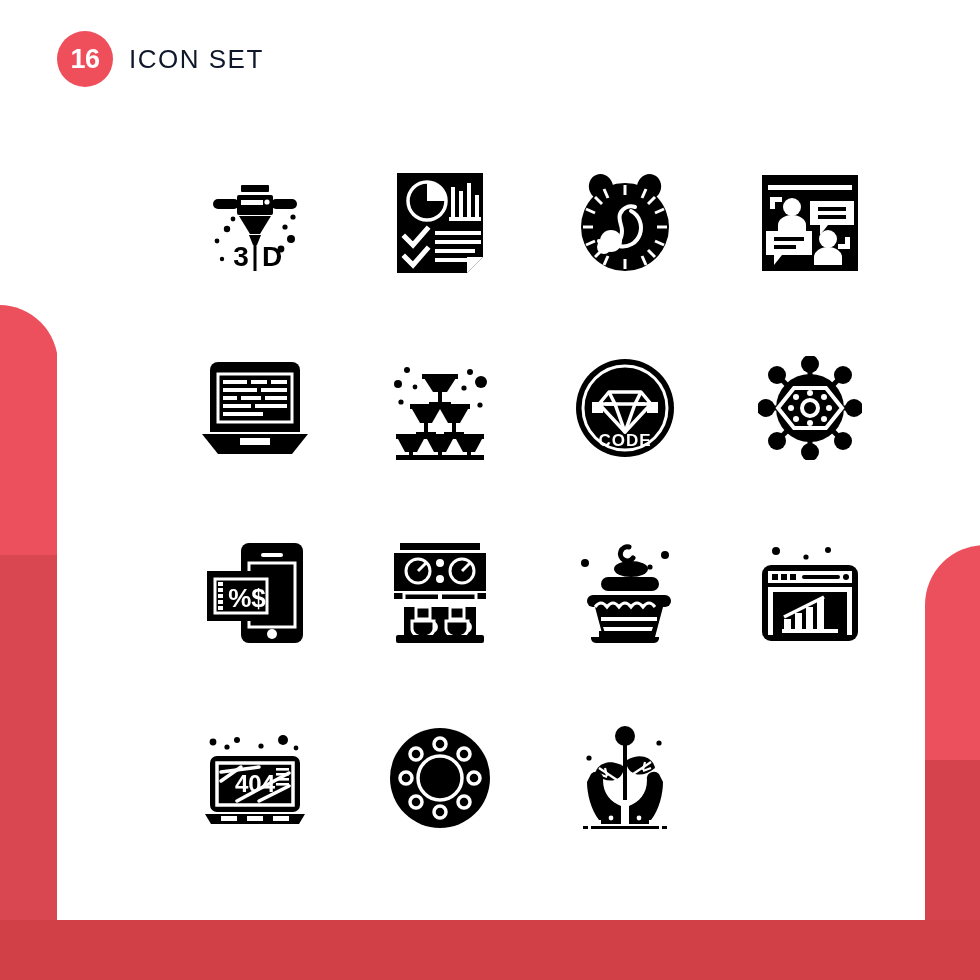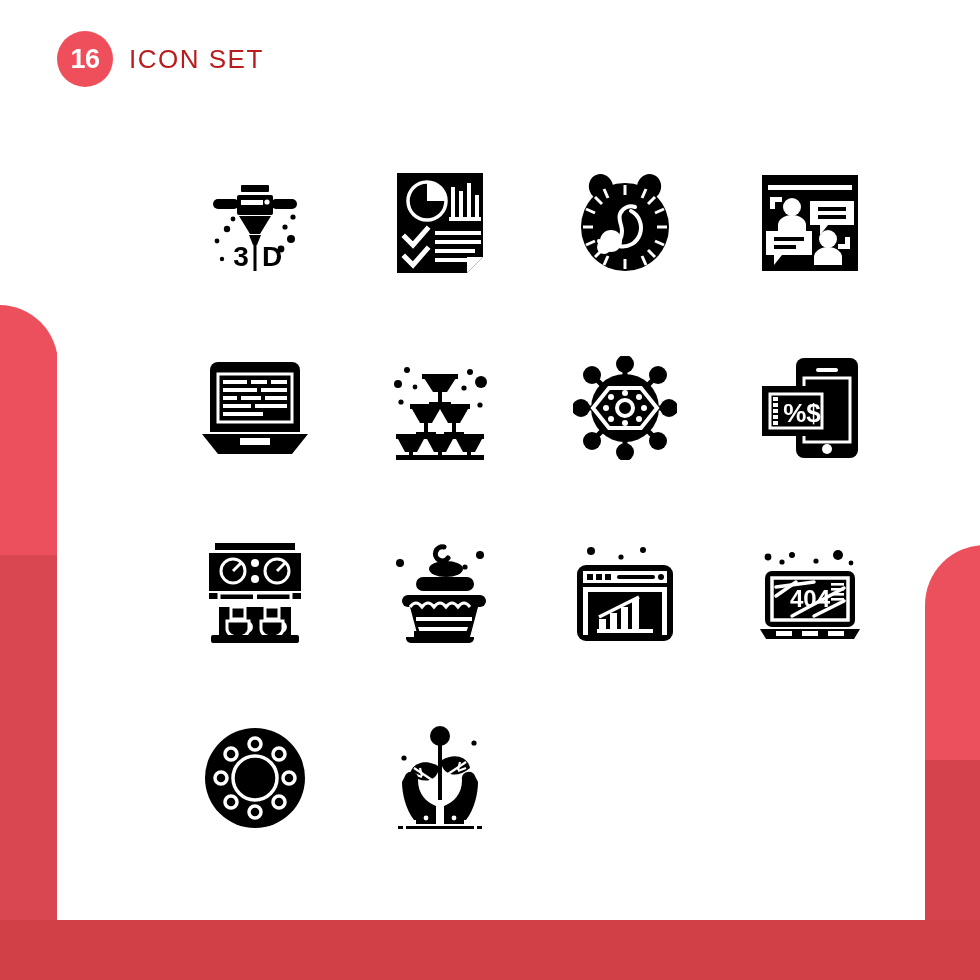--- a/index.html
+++ b/index.html
@@ -92,21 +92,21 @@
     align-items: center;
     justify-content: center;
     font-size: 27px;
     font-weight: bold;
     letter-spacing: -0.5px;
     font-family: "Liberation Sans", sans-serif;
   }
   .title {
     font-size: 26px;
     letter-spacing: 1.5px;
-    color: #b91c1c;
+    color: #0f172a;
     font-family: "Liberation Sans", sans-serif;
     font-weight: normal;
   }
 
   
   .grid {
     position: absolute;
     left: 105px;
     top: 130px;
     width: 740px;
@@ -287,20 +287,36 @@
           <path d="M10 83 h26 l-7 13 h-12 z"></path>
           <path d="M39 83 h26 l-7 13 h-12 z"></path>
           <path d="M68 83 h26 l-7 13 h-12 z"></path>
           <rect x="21" y="95" width="4" height="5"></rect>
           <rect x="50" y="95" width="4" height="5"></rect>
           <rect x="79" y="95" width="4" height="5"></rect>
           <rect x="8" y="99" width="88" height="5"></rect>
         </svg>
       </div>
 
+      <div class="cell">
+        <svg width="100" height="100" viewBox="0 0 100 100" fill="#000">
+          <circle cx="50" cy="50" r="49"></circle>
+          <circle cx="50" cy="50" r="42" fill="none" stroke="#fff" stroke-width="3"></circle>
+          <g fill="none" stroke="#fff" stroke-width="3.5" stroke-linejoin="round">
+            <path d="M34 34 h32 l10 12 l-26 28 l-26 -28 z"></path>
+            <path d="M24 46 h52"></path>
+            <path d="M34 34 l6 12 l-10 0"></path>
+            <path d="M66 34 l-6 12 l10 0"></path>
+            <path d="M40 46 l10 28 l10 -28"></path>
+          </g>
+          <rect x="17" y="44" width="11" height="11" fill="#fff"></rect>
+          <rect x="72" y="44" width="11" height="11" fill="#fff"></rect>
+          <text x="50" y="88" font-family="Liberation Sans, sans-serif" font-size="17" font-weight="bold" fill="#fff" text-anchor="middle" letter-spacing="1">CODE</text>
+        </svg>
+      </div>
 
       <div class="cell">
         <svg width="104" height="104" viewBox="0 0 104 104" fill="#000">
           <circle cx="52" cy="52" r="34"></circle>
           <g stroke="#000" stroke-width="5">
             <line x1="52" y1="52" x2="52" y2="10"></line>
             <line x1="52" y1="52" x2="52" y2="94"></line>
             <line x1="52" y1="52" x2="10" y2="52"></line>
             <line x1="52" y1="52" x2="94" y2="52"></line>
             <line x1="52" y1="52" x2="21" y2="21"></line>

